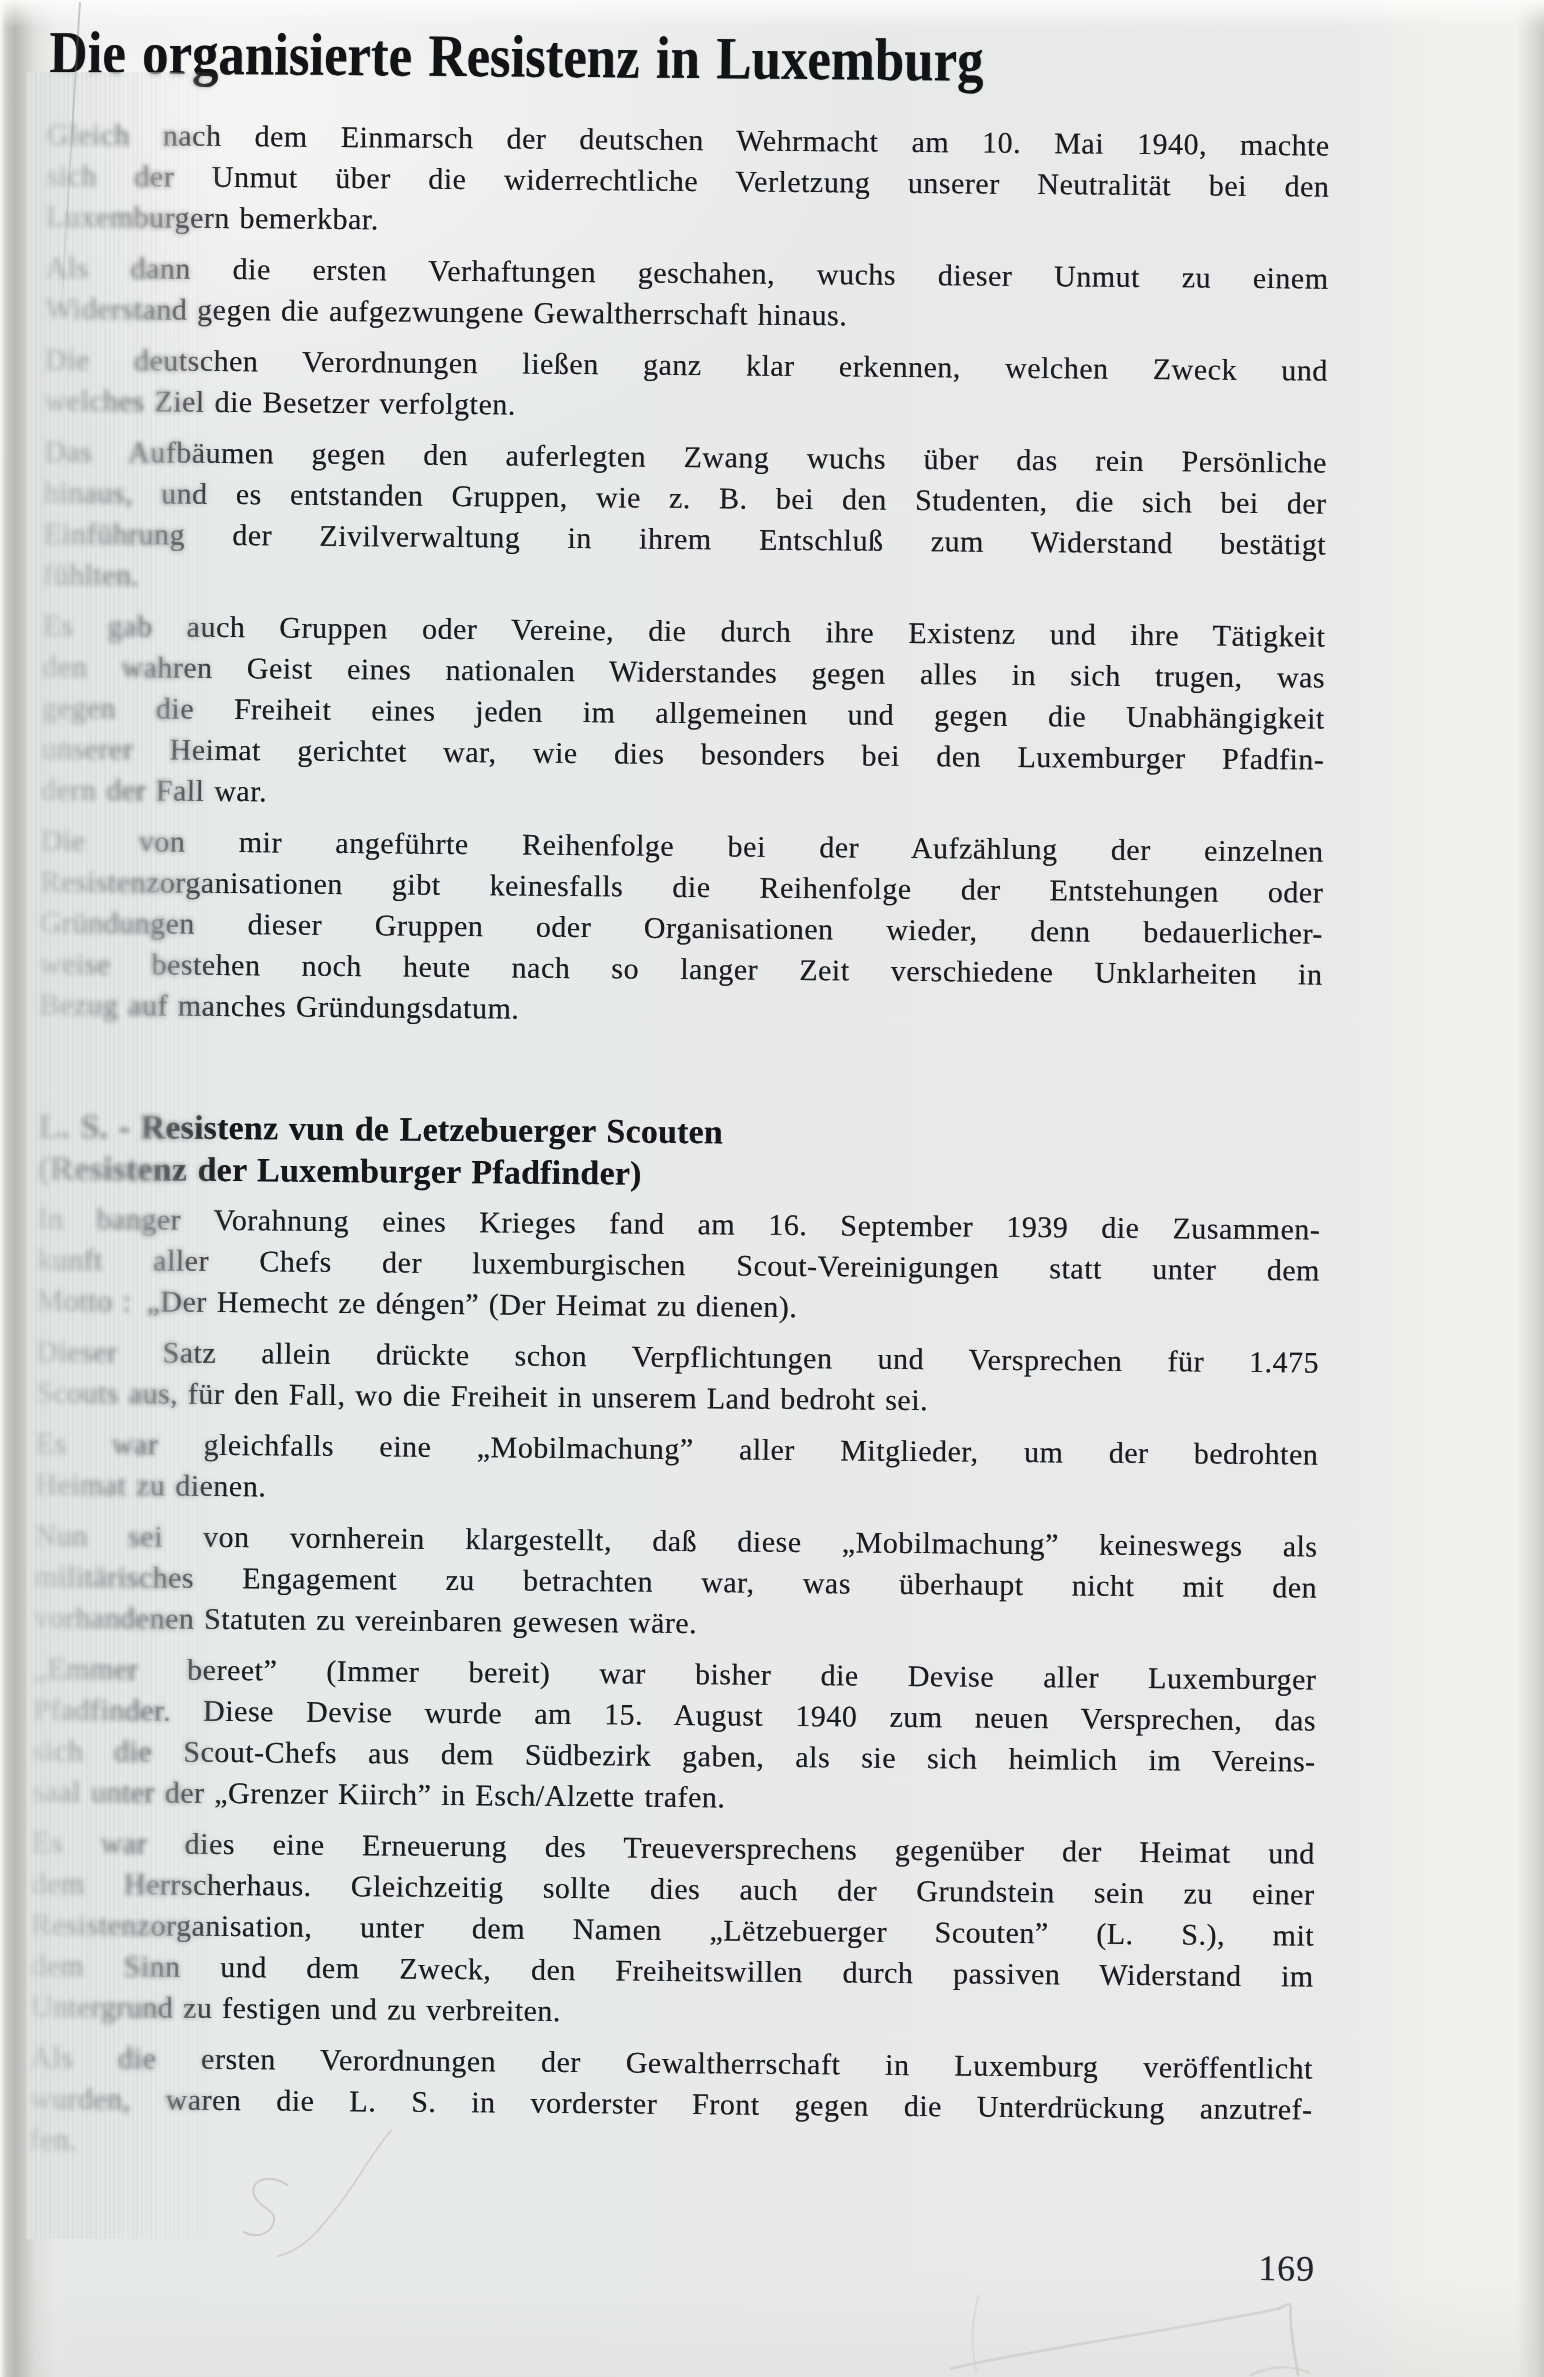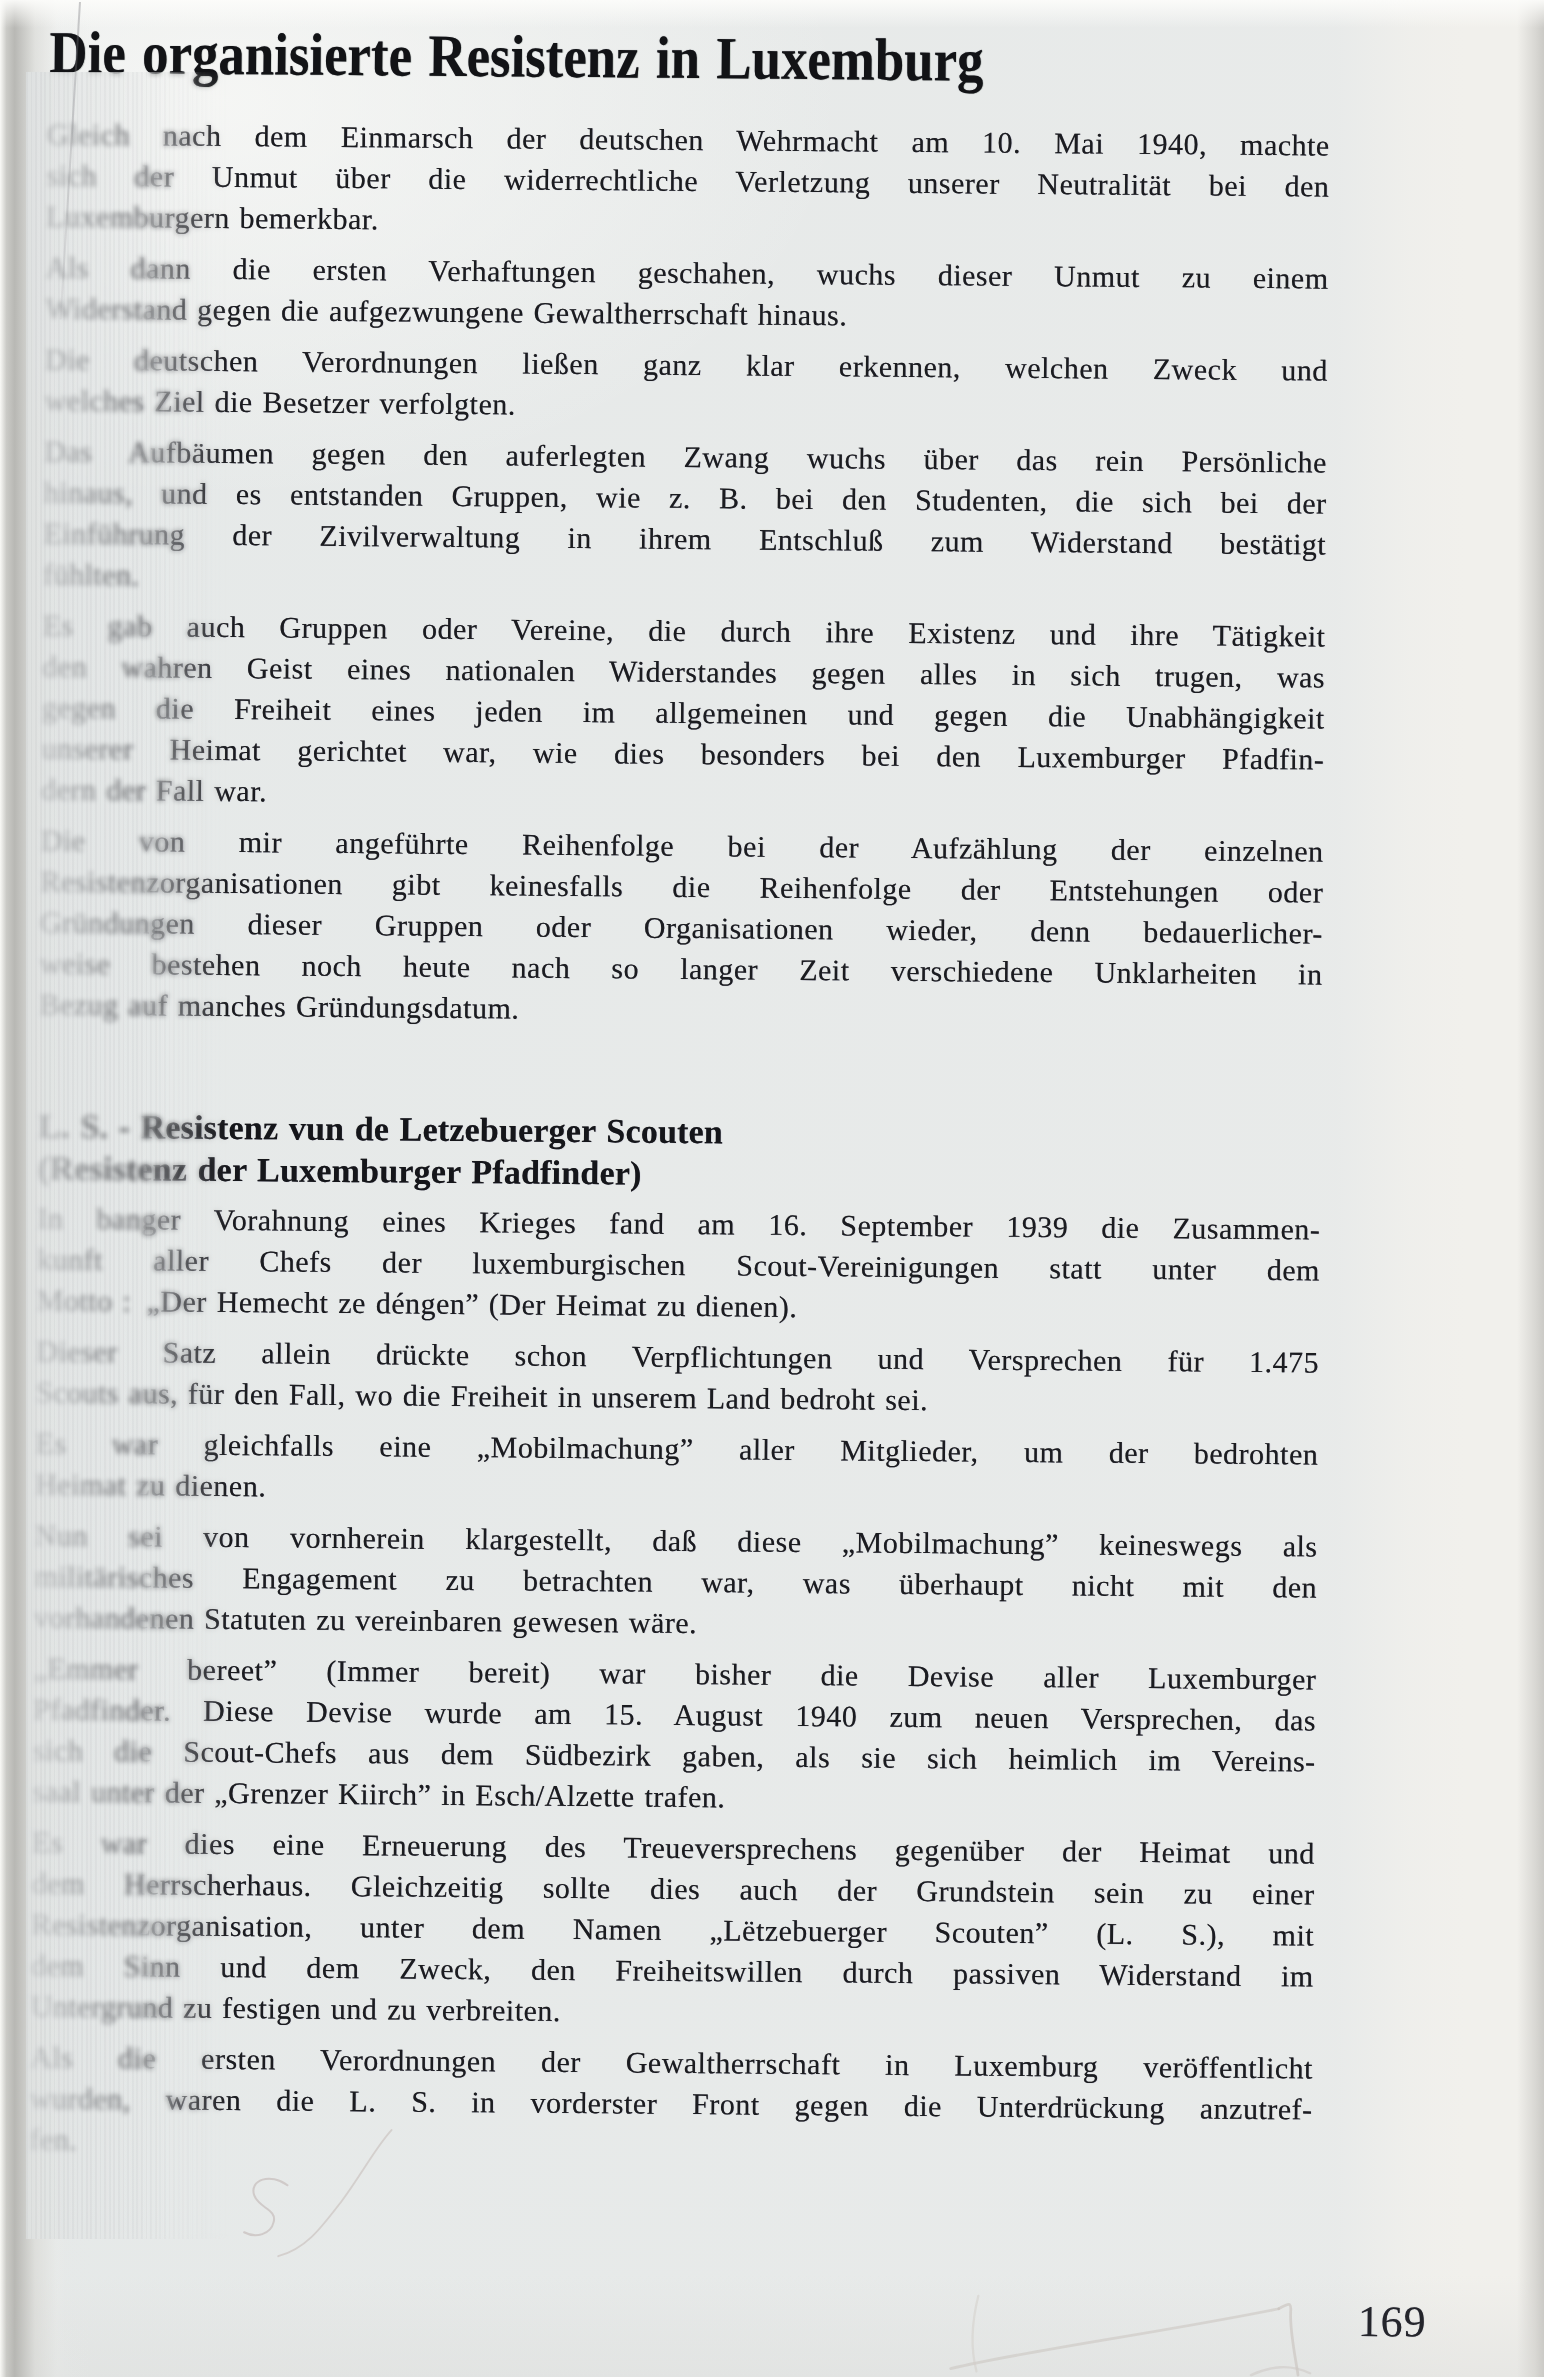--- a/index.html
+++ b/index.html
@@ -50,24 +50,23 @@
     text-align:justify; text-align-last:justify; text-justify:inter-word;
     text-shadow:0 0 0.6px rgba(30,30,55,0.6), 0.8px 0.4px 0 rgba(90,80,150,0.10),
       -0.6px -0.3px 0 rgba(170,150,70,0.10);
   }
   .line.last { text-align-last:left; }
   .subheading .line {
     font-size:34px; line-height:42px; font-weight:bold; color:#15161a;
     text-align:left; text-align-last:left; letter-spacing:0.2px; word-spacing:1.8px;
   }
   .pagenum {
-    position:absolute; left:1378px; top:2236px;
-    font-size:44px; color:#24252b; letter-spacing:0.9px;
+    position:absolute; left:1278px; top:2236px;
+    font-size:36px; color:#24252b; letter-spacing:0.9px;
     text-shadow:0 0 0.7px rgba(30,30,60,0.5);
-    margin-top:48px;
   }
   
   .smear {
     position:absolute; left:26px; top:72px; bottom:138px; width:203px;
     backdrop-filter:blur(2.4px);
     -webkit-backdrop-filter:blur(2.4px);
     background:
       repeating-linear-gradient(90deg, rgba(120,120,130,0.05) 0 1.8px, rgba(255,255,255,0.05) 1.8px 4.6px),
       linear-gradient(90deg, rgba(222,225,225,0.88) 0%, rgba(222,225,225,0.5) 38%,
         rgba(224,227,227,0.16) 70%, rgba(224,227,227,0) 100%);

